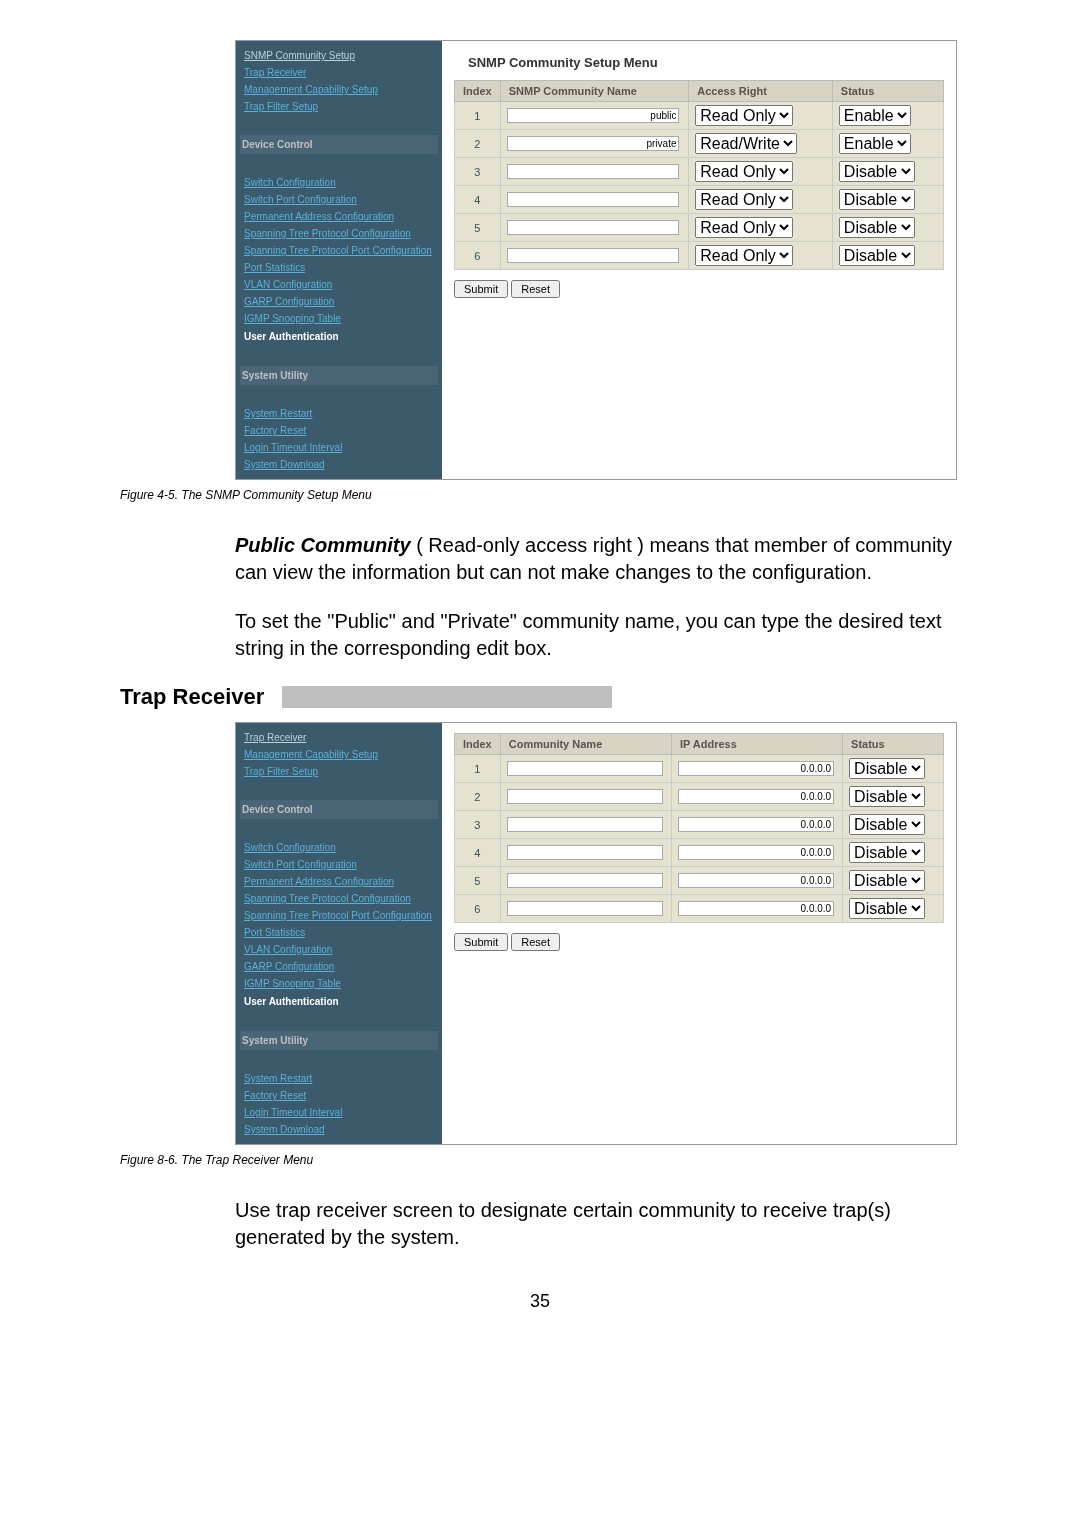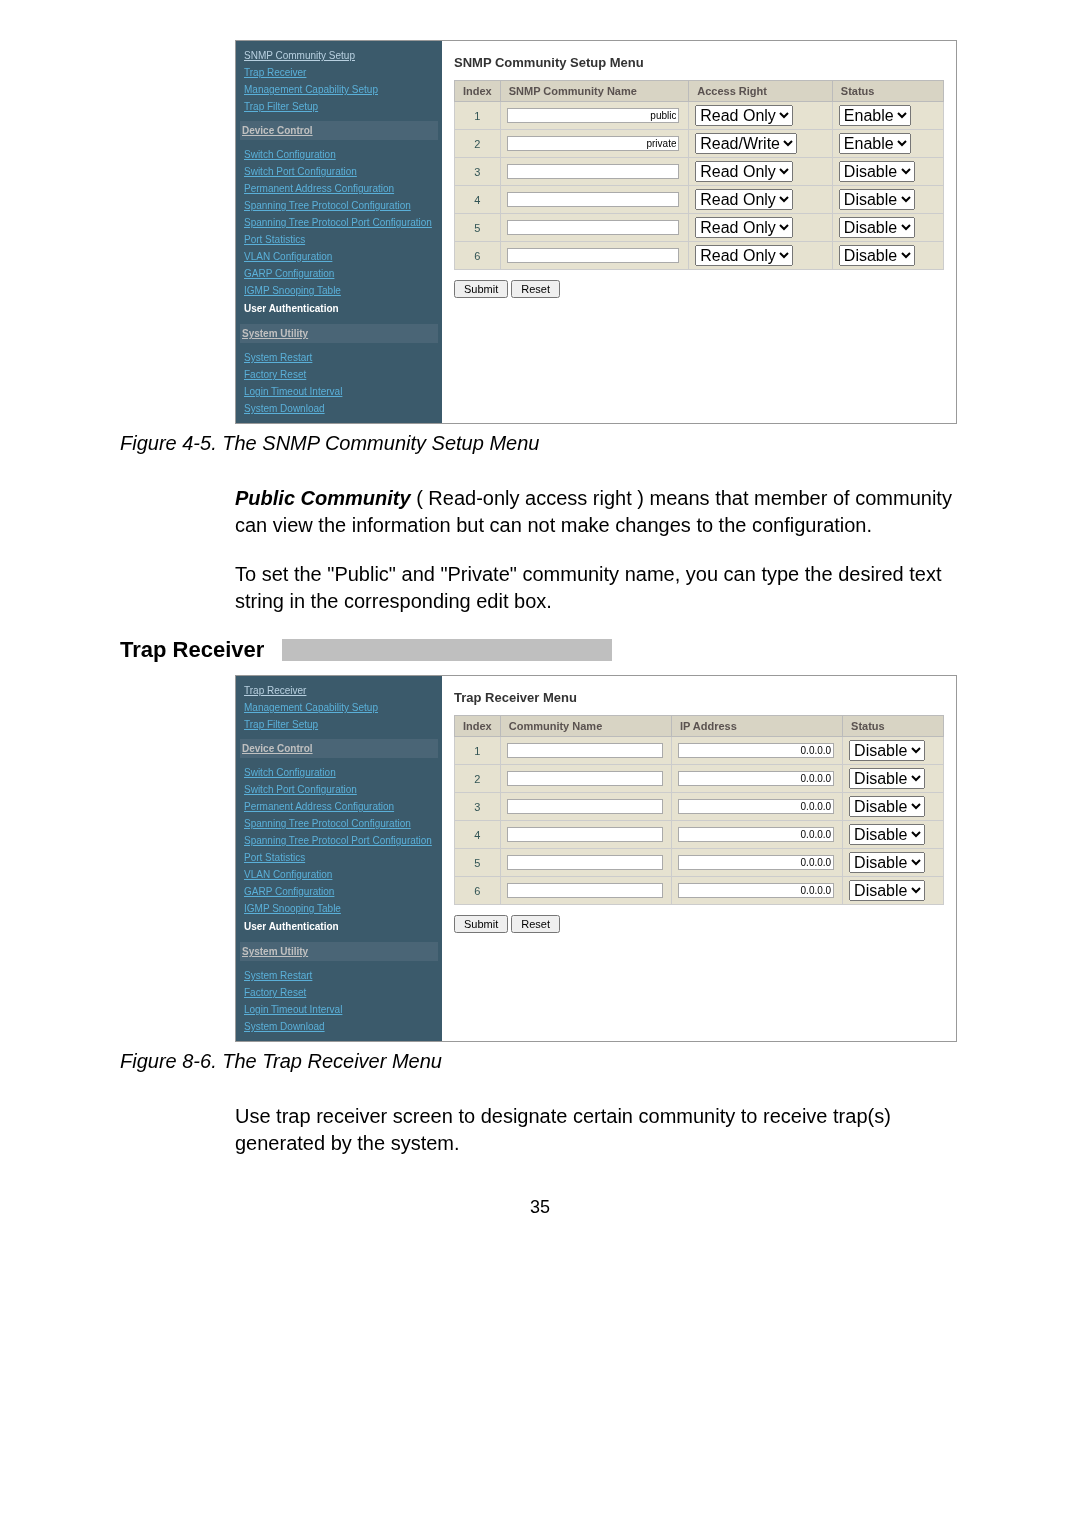--- a/index.html
+++ b/index.html
@@ -32,22 +32,21 @@
     text-decoration: underline;
     display: block;
     padding: 1px 0;
     cursor: pointer;
   }
   .sidebar .hdr {
     color: #c0c0c0;
     background: #4a6576;
     font-weight: bold;
     padding: 2px 2px;
-    margin: 6px -4px;
-    text-decoration: underline;
+    margin: 20px -4px;
   }
   .sidebar .hdr-bright {
     color: #fff;
     font-weight: bold;
     padding: 2px 0;
   }
   .sidebar .active {
     color: #b8d0e0;
     text-decoration: underline;
     display: block;
@@ -56,21 +55,21 @@
   .main {
     flex: 1;
     background: #fff;
     padding: 10px 12px;
     font-size: 11px;
   }
   .main h3 {
     font-size: 13px;
     font-weight: bold;
     color: #333;
-    margin: 4px 0 10px 0;
+    margin: 4px 0 10px 14px;
   }
   table.grid {
     border-collapse: collapse;
     width: 100%;
     font-size: 11px;
   }
   table.grid th {
     background: #d8d4c4;
     color: #5a5250;
     font-weight: bold;
@@ -102,21 +101,21 @@
   }
   .btnrow {
     margin-top: 10px;
   }
   .btnrow input {
     font-size: 11px;
     padding: 1px 8px;
   }
   .caption {
     font-style: italic;
-    font-size: 20px;
+    font-size: 12px;
     margin: 0 0 30px 0;
   }
   .body-text {
     font-size: 20px;
     line-height: 1.35;
     margin: 0 0 22px 115px;
   }
   .body-text .bold-it {
     font-weight: bold;
     font-style: italic;
@@ -253,21 +252,20 @@
       <span class="link">GARP Configuration</span>
       <span class="link">IGMP Snooping Table</span>
       <div class="hdr-bright">User Authentication</div>
       <div class="hdr">System Utility</div>
       <span class="link">System Restart</span>
       <span class="link">Factory Reset</span>
       <span class="link">Login Timeout Interval</span>
       <span class="link">System Download</span>
     </div>
     <div class="main">
-      <h3>Trap Receiver Menu</h3>
       <table class="grid">
         <tbody>
             <tr>
           <th>Index</th>
           <th>Community Name</th>
           <th>IP Address</th>
           <th>Status</th>
         </tr>
         <tr>
           <td class="idx">1</td>

